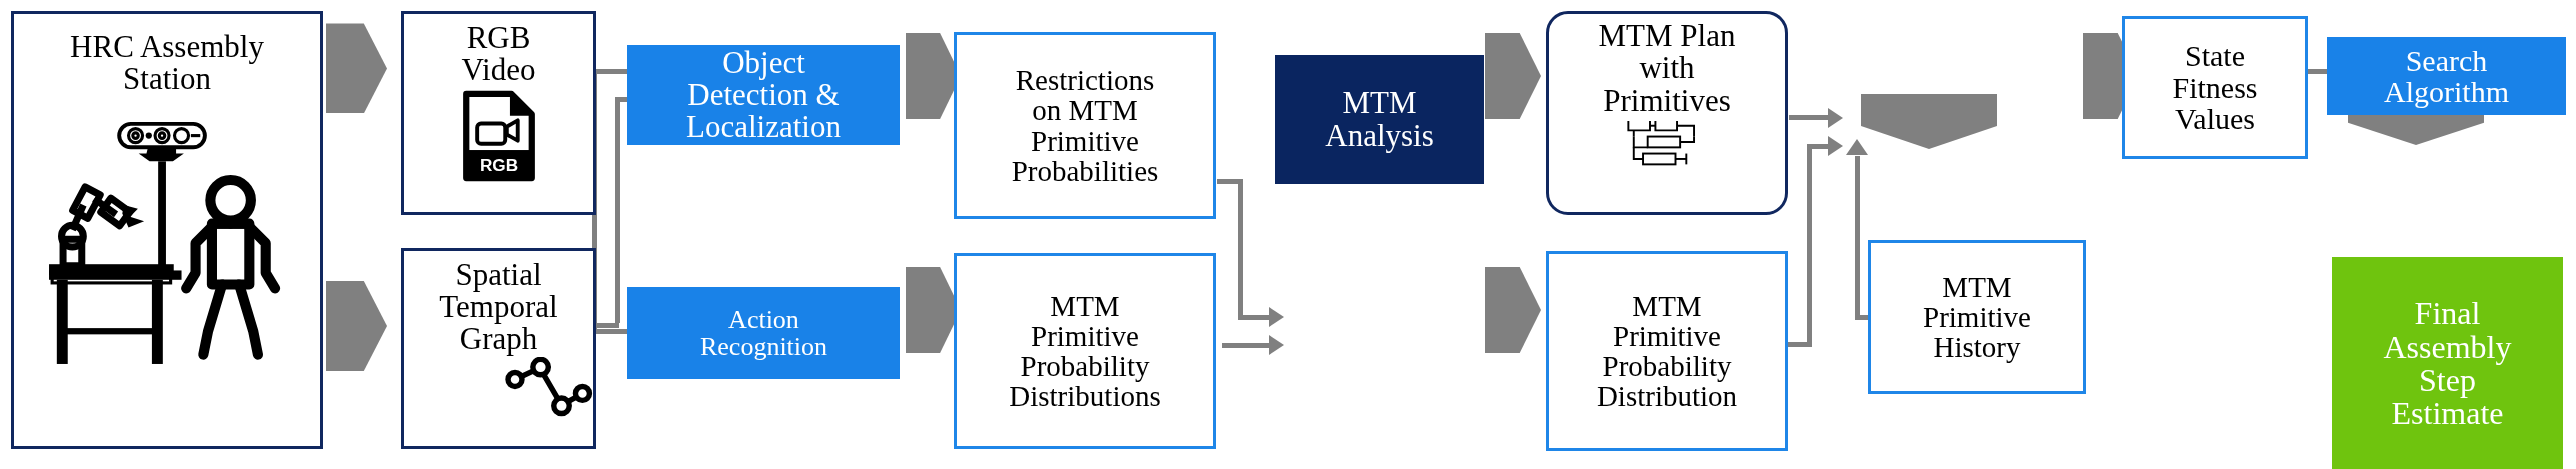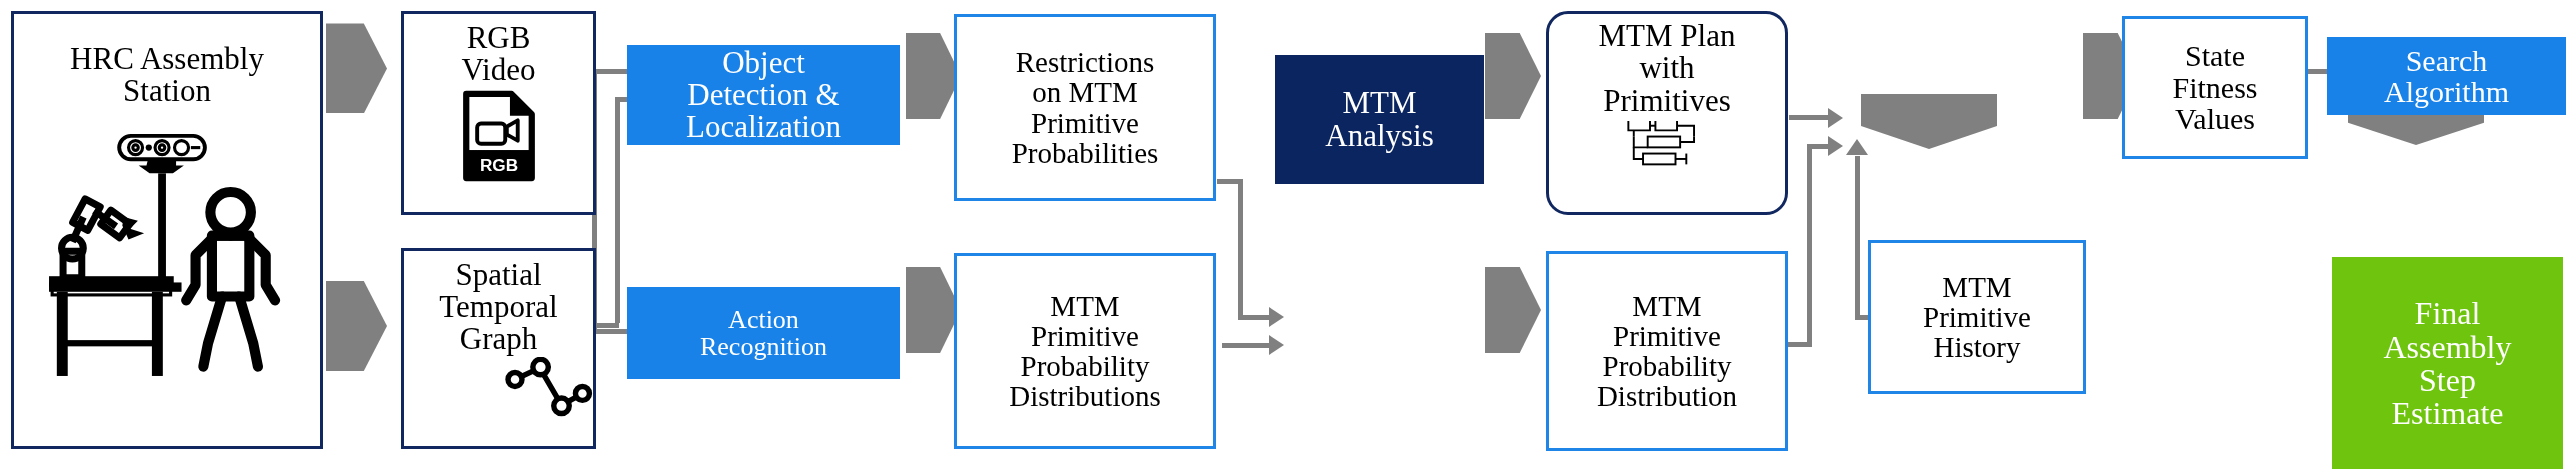--- a/index.html
+++ b/index.html
@@ -71,21 +71,21 @@
   <div class="ln" style="left:1807px;top:144px;width:22px;height:4.7px;"></div>
   <div class="ahead right" style="left:1828px;top:136px;"></div>
 
   <div class="ln" style="left:1855px;top:315px;width:28px;height:4.7px;"></div>
   <div class="ln" style="left:1855px;top:156px;width:4.7px;height:164px;"></div>
   <div class="ahead up" style="left:1846px;top:139px;"></div>
 
   <div class="ln" style="left:2306px;top:69px;width:23.4px;height:4.7px;"></div>
   <div class="ahead right" style="left:2327px;top:61px;"></div>
 
-  <div class="node v-navy-outline" style="left:11px;top:11px;width:312px;height:438px;font-size:31px;justify-content:flex-start;padding-top:29px;">
+  <div class="node v-navy-outline" style="left:11px;top:11px;width:312px;height:438px;font-size:31px;justify-content:flex-start;padding-top:17px;">
     <span class="lbl">HRC Assembly
 Station</span>
     <svg width="265" height="281" viewBox="0 0 340 360" style="margin-top:9.4px;">
 
       <g stroke="#000" stroke-width="5" fill="#fff">
         <rect x="108" y="24" width="110" height="30" rx="15"></rect>
       </g>
       <g fill="none" stroke="#000" stroke-width="4">
         <circle cx="129" cy="39" r="9"></circle>
           <circle cx="129" cy="39" r="3.5"></circle>
@@ -162,21 +162,21 @@
     <span class="lbl">Object
 Detection &amp;
 Localization</span>
   </div>
 
   <div class="node v-blue-fill" style="left:627px;top:287px;width:273px;height:92px;font-size:26px;">
     <span class="lbl">Action
 Recognition</span>
   </div>
 
-  <div class="node v-lightblue-outline" style="left:954px;top:14px;width:262px;height:187px;font-size:29px;">
+  <div class="node v-lightblue-outline" style="left:954px;top:32px;width:262px;height:187px;font-size:29px;">
     <span class="lbl">Restrictions
 on MTM
 Primitive
 Probabilities</span>
   </div>
 
   <div class="node v-lightblue-outline" style="left:954px;top:253px;width:262px;height:196px;font-size:29px;">
     <span class="lbl">MTM
 Primitive
 Probability

